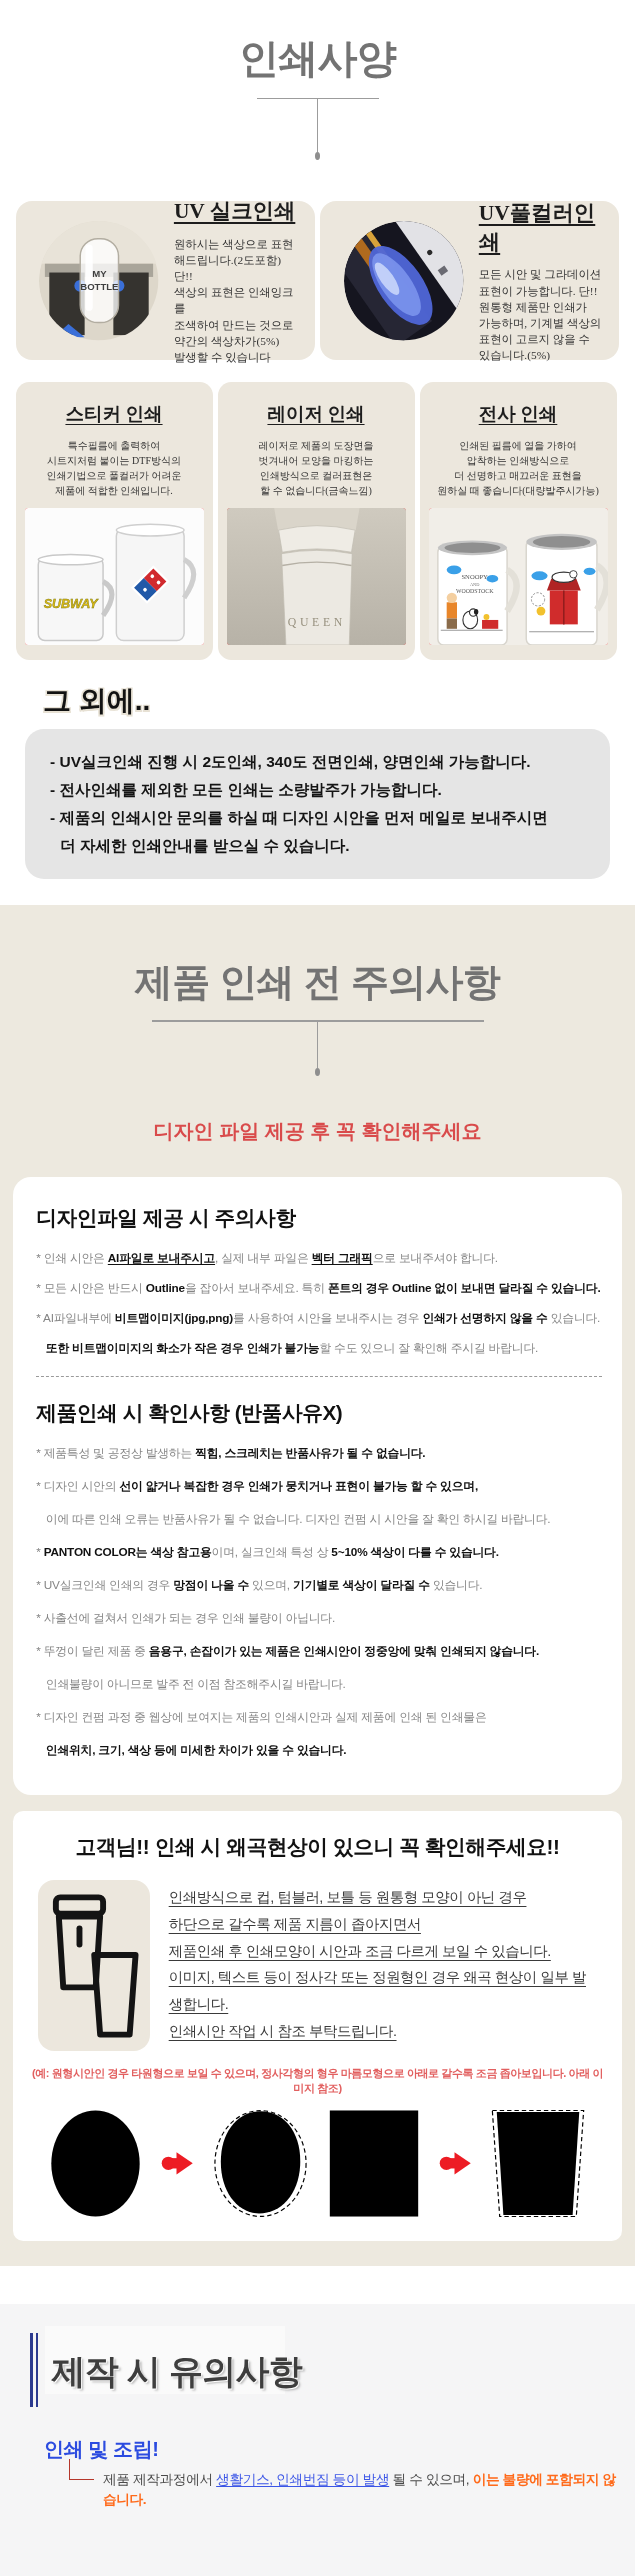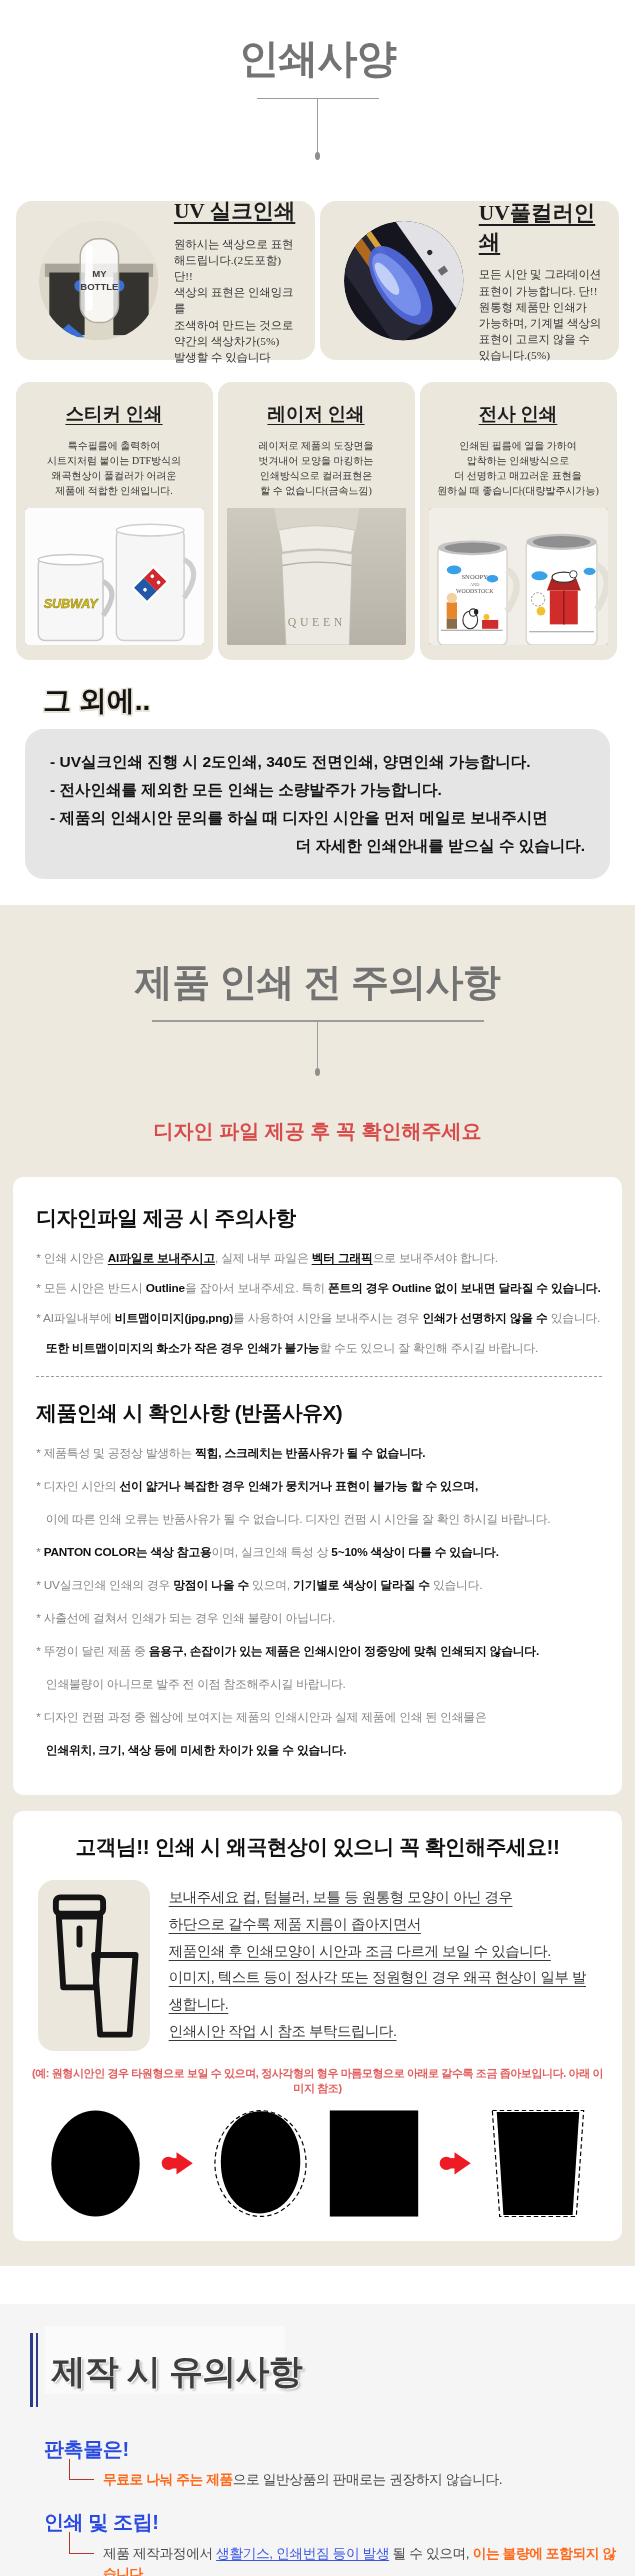--- a/index.html
+++ b/index.html
@@ -26,28 +26,28 @@
   .method-row{display:flex;gap:5px;margin:22px 15.5px 0 15.5px;}
   .method-card{background:#ece7dd;border-radius:13.3px;width:197px;height:278px;box-sizing:border-box;padding:19px 7.4px 8.9px 7.4px;text-align:center;}
   .method-title{font-size:18.5px;font-weight:700;color:#1d1d1d;text-decoration:underline;text-underline-offset:3.7px;margin-bottom:11.8px;}
   .method-desc{font-size:10px;line-height:1.5;color:#333;}
   .method-photo{margin:10.3px auto 0 auto;width:179px;height:137px;border-radius:3px;overflow:hidden;background:#ef4444;}
 
   .etc-title{font-size:28px;font-weight:800;color:#121212;margin:22px 0 0 43px;
     text-shadow:1.5px 1.5px 0 #e7e1d4,-1.5px 1.5px 0 #e7e1d4,1.5px -1.5px 0 #e7e1d4,-1.5px -1.5px 0 #e7e1d4;}
   .etc-box{background:#e5e5e5;border-radius:19px;margin:8.9px 25px 0 25px;padding:19px 25px;}
   .etc-line{font-size:15.5px;font-weight:700;color:#141414;line-height:1.8;}
-  .etc-line.cont{padding-left:10.3px;text-align:right;}
+  .etc-line.cont{padding-left:10.3px;}
 
   
   .sec2{background:#ede9df;padding:52px 0 25px 0;}
   .sec2 .big-title{font-size:38px;}
   .red-sub{text-align:center;font-size:20px;font-weight:800;color:#d94b4b;margin-top:26.6px;}
   .card{background:#ffffff;border-radius:10.3px;margin:0 12.6px;box-sizing:border-box;}
-  .card.design{margin-top:32.5px;padding:26.6px 20.7px 19px 23.6px;}
+  .card.design{margin-top:32.5px;padding:26.6px 20.7px 19px 23.6px;border-radius:18px;}
   .card h3{font-size:20.7px;font-weight:800;color:#111;margin:0 0 19px 0;letter-spacing:-0.4px;}
   .bullet{font-size:11.8px;color:#858585;margin:0 0 14px 0;letter-spacing:-0.2px;}
   .bullet.ind{padding-left:9.6px;}
   .bullet .em{color:#111;font-weight:800;}
   .bullet .emu{color:#111;font-weight:800;text-decoration:underline;text-underline-offset:2.2px;}
   .dashsep{border:none;border-top:1.5px dashed #9a9a9a;margin:19px 0 22px 0;}
   .check .bullet{margin-bottom:17px;}
 
   .card.distort{margin-top:16.2px;padding:22px 17.7px 19px 17.7px;}
   .red-head{text-align:center;font-size:21.4px;font-weight:800;color:#e05050;margin:4.4px 0 19px 0;letter-spacing:-0.4px;}
@@ -156,21 +156,21 @@
     </div>
   </div>
 
   <div class="method-row">
 
     <div class="method-card">
       <div class="method-title serif">스티커 인쇄</div>
       <div class="method-desc serif">
         <div>특수필름에 출력하여</div>
         <div>시트지처럼 붙이는 DTF방식의</div>
-        <div>왜곡현상이 풀컬러가 어려운</div>
+        <div>인쇄기법으로 풀컬러가 어려운</div>
         <div>제품에 적합한 인쇄입니다.</div>
       </div>
       <div class="method-photo">
         <svg width="179" height="137" viewBox="0 0 243 186">
           <rect width="243" height="186" fill="#fcfcfc"></rect>
           <rect x="124" y="28" width="92" height="152" rx="10" fill="#f6f6f6" stroke="#cfcfcf" stroke-width="2"></rect>
           <path d="M216,70 q26,14 0,52" fill="none" stroke="#cfcfcf" stroke-width="7"></path>
           <ellipse cx="170" cy="30" rx="46" ry="8" fill="#ffffff" stroke="#cfcfcf" stroke-width="2"></ellipse>
           <g transform="rotate(45 170 104)">
             <rect x="156" y="84" width="28" height="20" fill="#d12a2e"></rect>
@@ -313,21 +313,21 @@
         <svg width="93" height="152" viewBox="0 0 126 206">
           <g fill="none" stroke="#141414" stroke-width="8" stroke-linejoin="round" stroke-linecap="round">
             <rect x="12" y="10" width="64" height="22" rx="6"></rect>
             <path d="M16,36 L72,36 L66,132 L22,132 Z"></path>
             <line x1="44" y1="52" x2="44" y2="74"></line>
             <path d="M64,88 L120,88 L112,196 L72,196 Z"></path>
           </g>
         </svg>
       </div>
       <div class="distort-lines">
-        <div class="d-line">보내주세요 컵, 텀블러, 보틀 등 원통형 모양이 아닌 경우</div>
+        <div class="d-line">인쇄방식으로 컵, 텀블러, 보틀 등 원통형 모양이 아닌 경우</div>
         <div class="d-line">하단으로 갈수록 제품 지름이 좁아지면서</div>
         <div class="d-line">제품인쇄 후 인쇄모양이 시안과 조금 다르게 보일 수 있습니다.</div>
         <div class="d-line">이미지, 텍스트 등이 정사각 또는 정원형인 경우 왜곡 현상이 일부 발생합니다.</div>
         <div class="d-line">인쇄시안 작업 시 참조 부탁드립니다.</div>
       </div>
     </div>
     <div class="red-note">(예: 원형시안인 경우 타원형으로 보일 수 있으며, 정사각형의 형우 마름모형으로 아래로 갈수록 조금 좁아보입니다. 아래 이미지 참조)</div>
     <div class="shapes-row">
       <svg width="93" height="109" viewBox="0 0 126 148">
         <ellipse cx="63" cy="74" rx="60" ry="72" fill="#000"></ellipse>
@@ -359,26 +359,20 @@
 
 <div class="spacer-white"></div>
 
 <section class="sec3">
   <div class="make-head">
     <div class="patch"></div>
     <div class="nav-bars"></div>
     <h1 class="make-title">제작 시 유의사항</h1>
   </div>
 
-  <div class="mk-item">
-    <div class="mk-label">판촉물은!</div>
-    <div class="mk-para">
-      <div class="mk-line"><span class="org">무료로 나눠 주는 제품</span><span>으로 일반상품의 판매로는 권장하지 않습니다.</span></div>
-    </div>
-  </div>
 
   <div class="mk-item">
     <div class="mk-label">인쇄 및 조립!</div>
     <div class="mk-para">
       <div class="mk-line"><span>제품 제작과정에서 </span><span class="blu">생활기스, 인쇄번짐 등이 발생</span><span> 될 수 있으며, </span><span class="org">이는 불량에 포함되지 않습니다.</span></div>
     </div>
   </div>
 
 </section>
 

